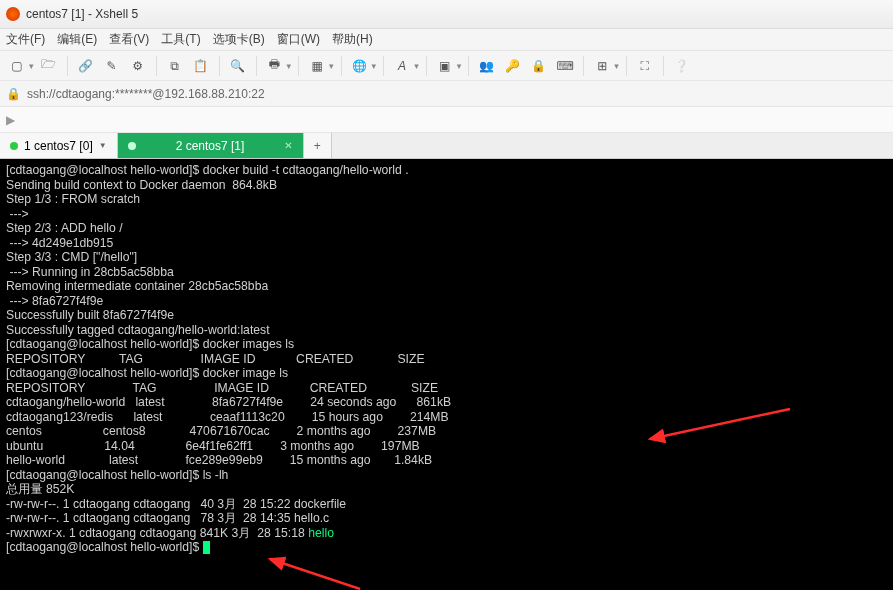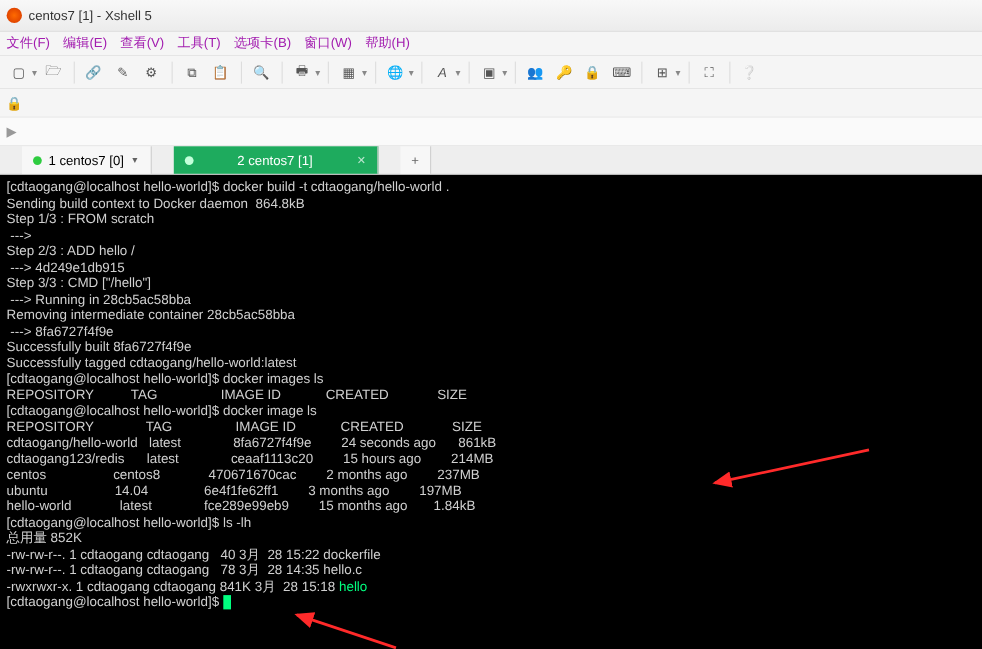--- a/index.html
+++ b/index.html
@@ -1,29 +1,29 @@
 <!DOCTYPE html>
 <html><head>
 <meta charset="utf-8">
 <style>
 * { margin: 0; padding: 0; box-sizing: border-box; }
 body { font-family: "Microsoft YaHei", "SimSun", Arial, sans-serif; font-size: 12px; background: #f0f0f0; width: 893px; height: 590px; overflow: hidden; position: relative; }
 .titlebar { height: 22px; background: linear-gradient(#f8f8f8,#ececec); display: flex; align-items: center; padding: 14px 6px; border-bottom: 1px solid #ddd; }
 .titlebar .icon { width: 14px; height: 14px; border-radius: 50%; background: radial-gradient(circle,#ff6a00,#d43500); margin-right: 6px; }
 .titlebar .title { color: #333; }
 .menubar { height: 22px; background: #f5f5f5; display: flex; align-items: center; padding: 0 6px; gap: 12px; border-bottom: 1px solid #e5e5e5; }
-.menubar span { color: #a21caf; cursor: default; }
+.menubar span { color: #404040; cursor: default; }
 .toolbar { height: 30px; background: #f5f5f5; display: flex; align-items: center; padding: 0 6px; gap: 4px; border-bottom: 1px solid #e5e5e5; }
 .tbtn { width: 22px; height: 22px; display: flex; align-items: center; justify-content: center; color: #555; border: 1px solid transparent; border-radius: 2px; }
 .tsep { width: 1px; height: 20px; background: #ddd; margin: 0 3px; }
 .dd { font-size: 9px; color: #888; margin-left: -3px; }
 .addrbar { height: 26px; background: #f5f5f5; display: flex; align-items: center; padding: 0 6px; gap: 6px; border-bottom: 1px solid #e5e5e5; color: #666; }
 .hintbar { height: 26px; background: #fafafa; display: flex; align-items: center; padding: 0 6px; gap: 6px; border-bottom: 1px solid #e5e5e5; color: #999; }
 .tabbar { height: 26px; background: #eee; display: flex; align-items: stretch; border-bottom: 1px solid #ccc; }
-.tab { display: flex; align-items: center; padding: 0 10px; gap: 6px; border-right: 1px solid #ccc; background: #f7f7f7; cursor: default; margin-left: 20px; }
+.tab { display: flex; align-items: center; padding: 0 10px; gap: 6px; border-right: 1px solid #ccc; background: #f7f7f7; cursor: default; }
 .tab.active { background: #1eab5e; color: #fff; gap: 40px; }
 .tab .dot { width: 8px; height: 8px; border-radius: 50%; background: #2ecc40; }
 .tab.active .dot { background: #c3ffda; }
 .tab .close { font-size: 10px; color: inherit; opacity: .7; }
 .tab .dd2 { font-size: 8px; opacity: .6; }
 .tab.add { width: 28px; justify-content: center; background: #f7f7f7; color: #666; }
 .terminal { background: #000; color: #d0d0d0; font-family: Liberation Sans, sans-serif; font-size: 12.2px; line-height: 14.5px; padding: 4px 6px; height: calc(590px - 22px - 22px - 30px - 26px - 26px - 26px); overflow: hidden; white-space: pre; position: relative; }
 .terminal .g { color: #00ff7f; }
 .cursor { display: inline-block; width: 7px; height: 13px; background: #00ff7f; vertical-align: text-bottom; }
 .arrow { position: absolute; pointer-events: none; }
@@ -86,20 +86,21 @@
   <div class="tbtn">⊞</div>
     <span class="dd">▾</span>
   <div class="tsep"></div>
   <div class="tbtn">⛶</div>
   <div class="tsep"></div>
   <div class="tbtn">❔</div>
 </div>
 
 <div class="addrbar">
   <span>🔒</span>
+  <span>ssh://cdtaogang:********@192.168.88.210:22</span>
 </div>
 
 <div class="hintbar">
   <span>▶</span>
 </div>
 
 <div class="tabbar">
   <div class="tab">
     <span class="dot"></span>
     <span>1 centos7 [0]</span>

